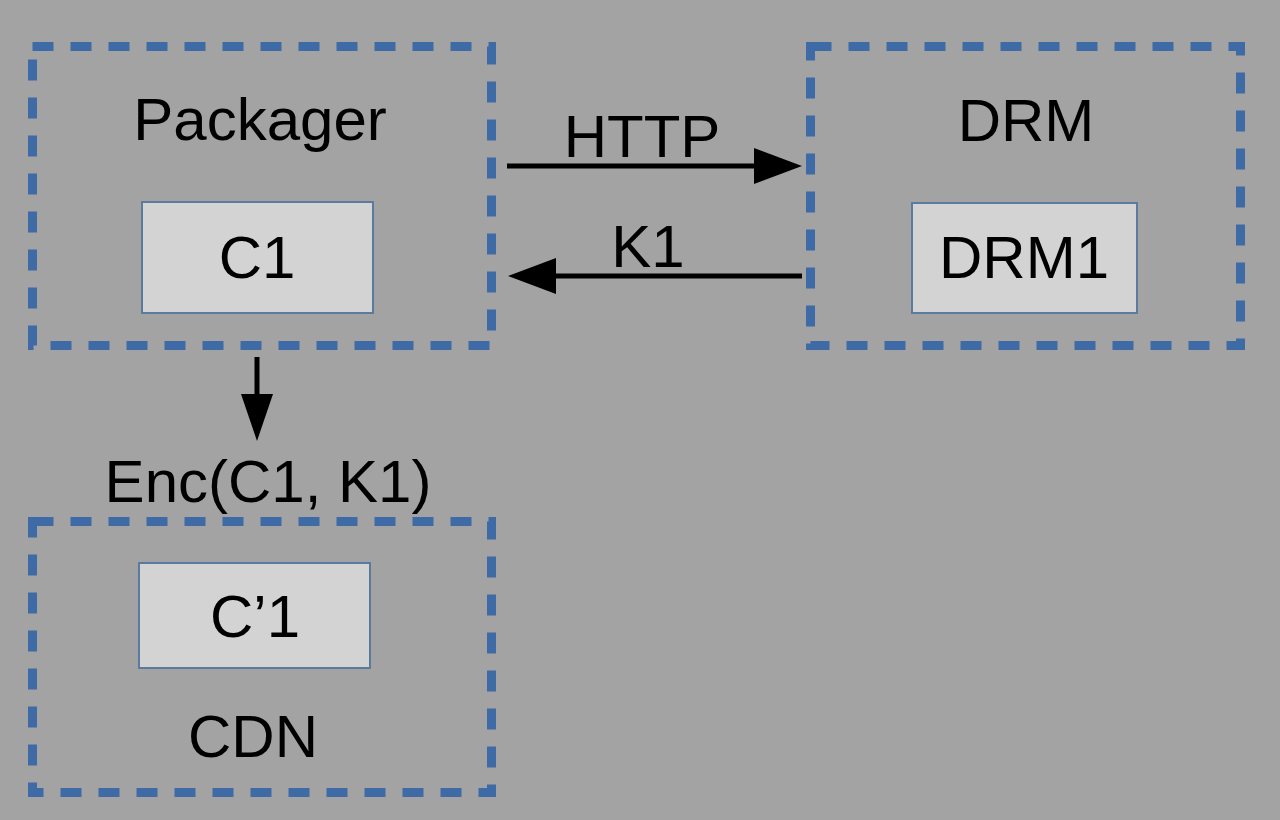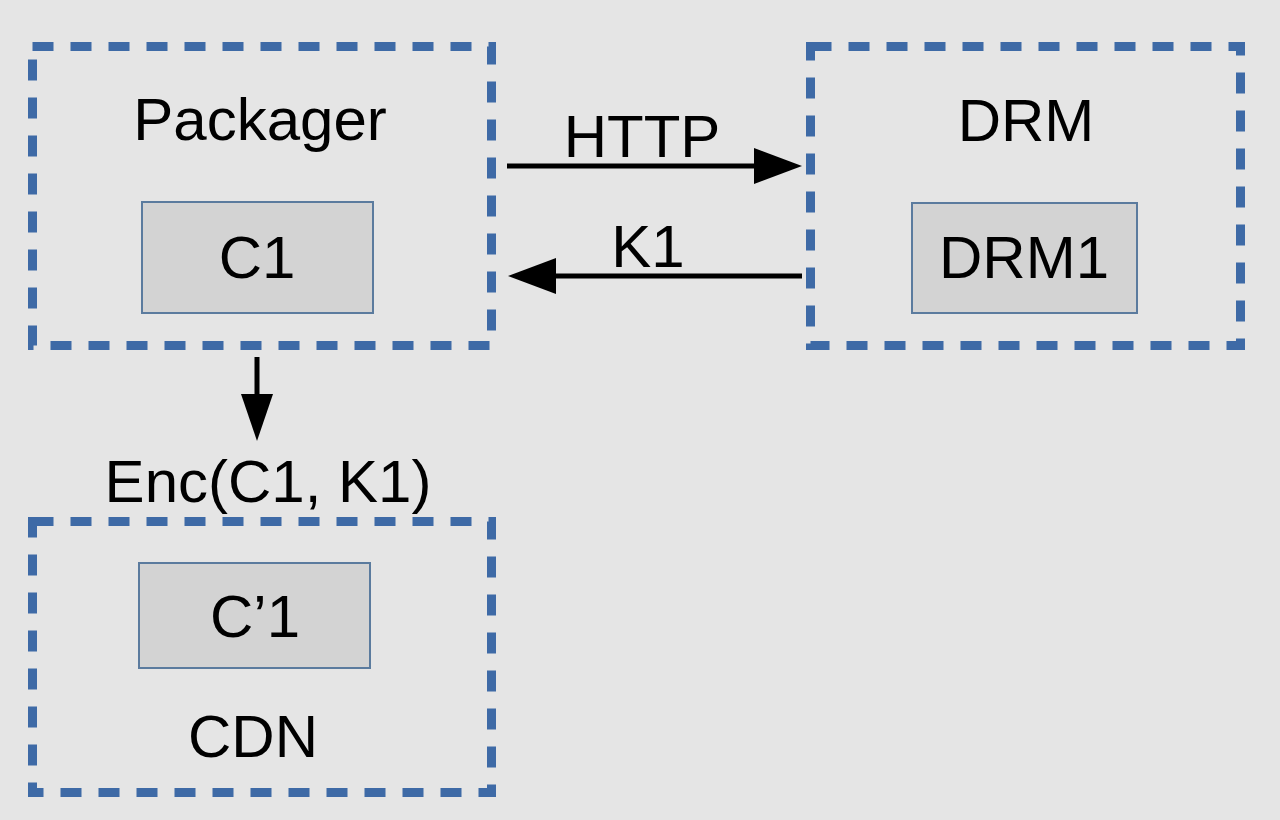--- a/index.html
+++ b/index.html
@@ -5,21 +5,21 @@
   html, body {
     margin: 0;
     padding: 0;
     background: #ffffff;
     font-family: "Liberation Sans", sans-serif;
   }
   .stage {
     position: relative;
     width: 1280px;
     height: 820px;
-    background: #e5e5e5;
+    background: #a3a3a3;
     overflow: hidden;
   }
   svg { display: block; }
 
   .dashed-box {
     fill: none;
     stroke: #3E6AA6;
     stroke-width: 9;
     stroke-dasharray: 21 17;
     stroke-linecap: butt;

